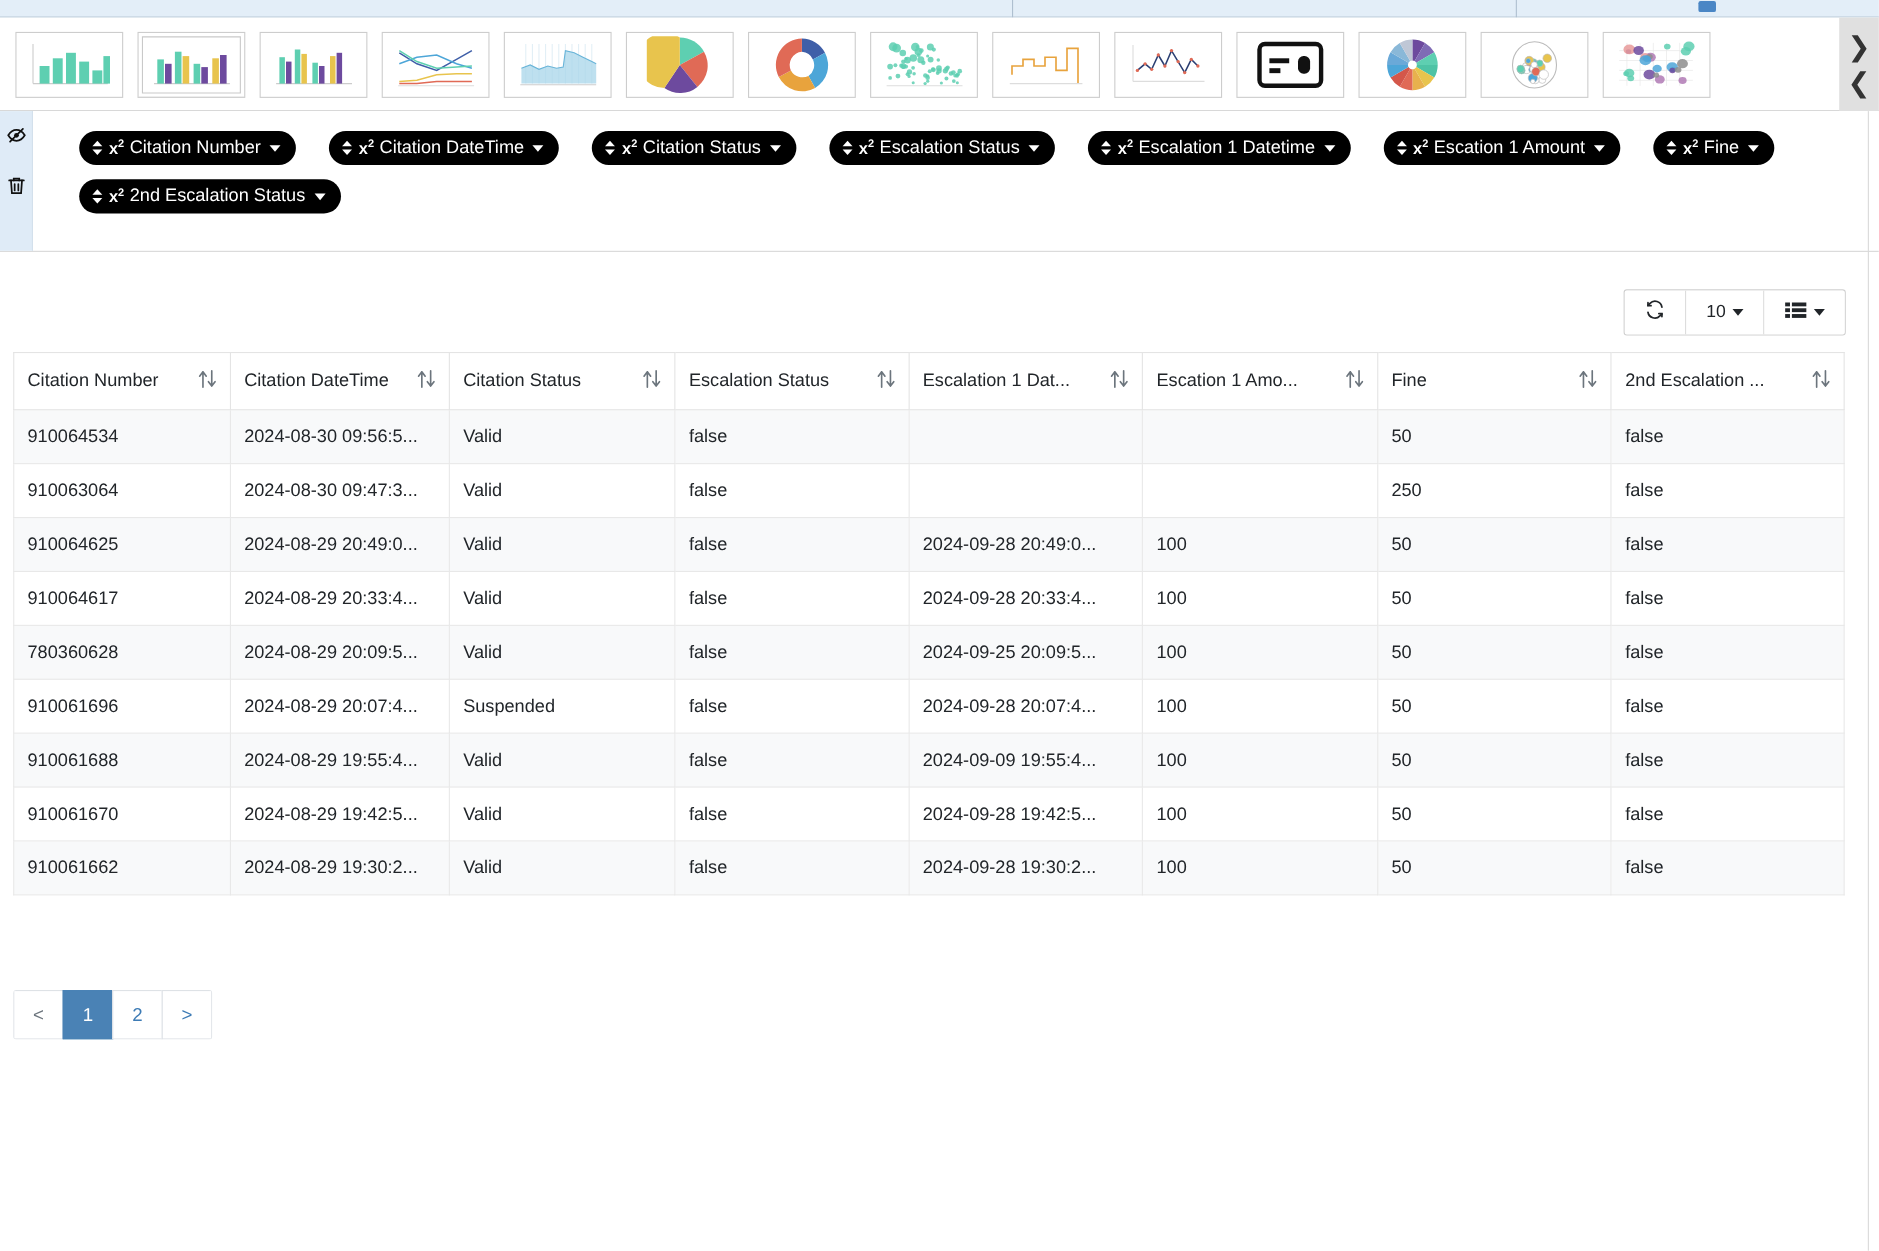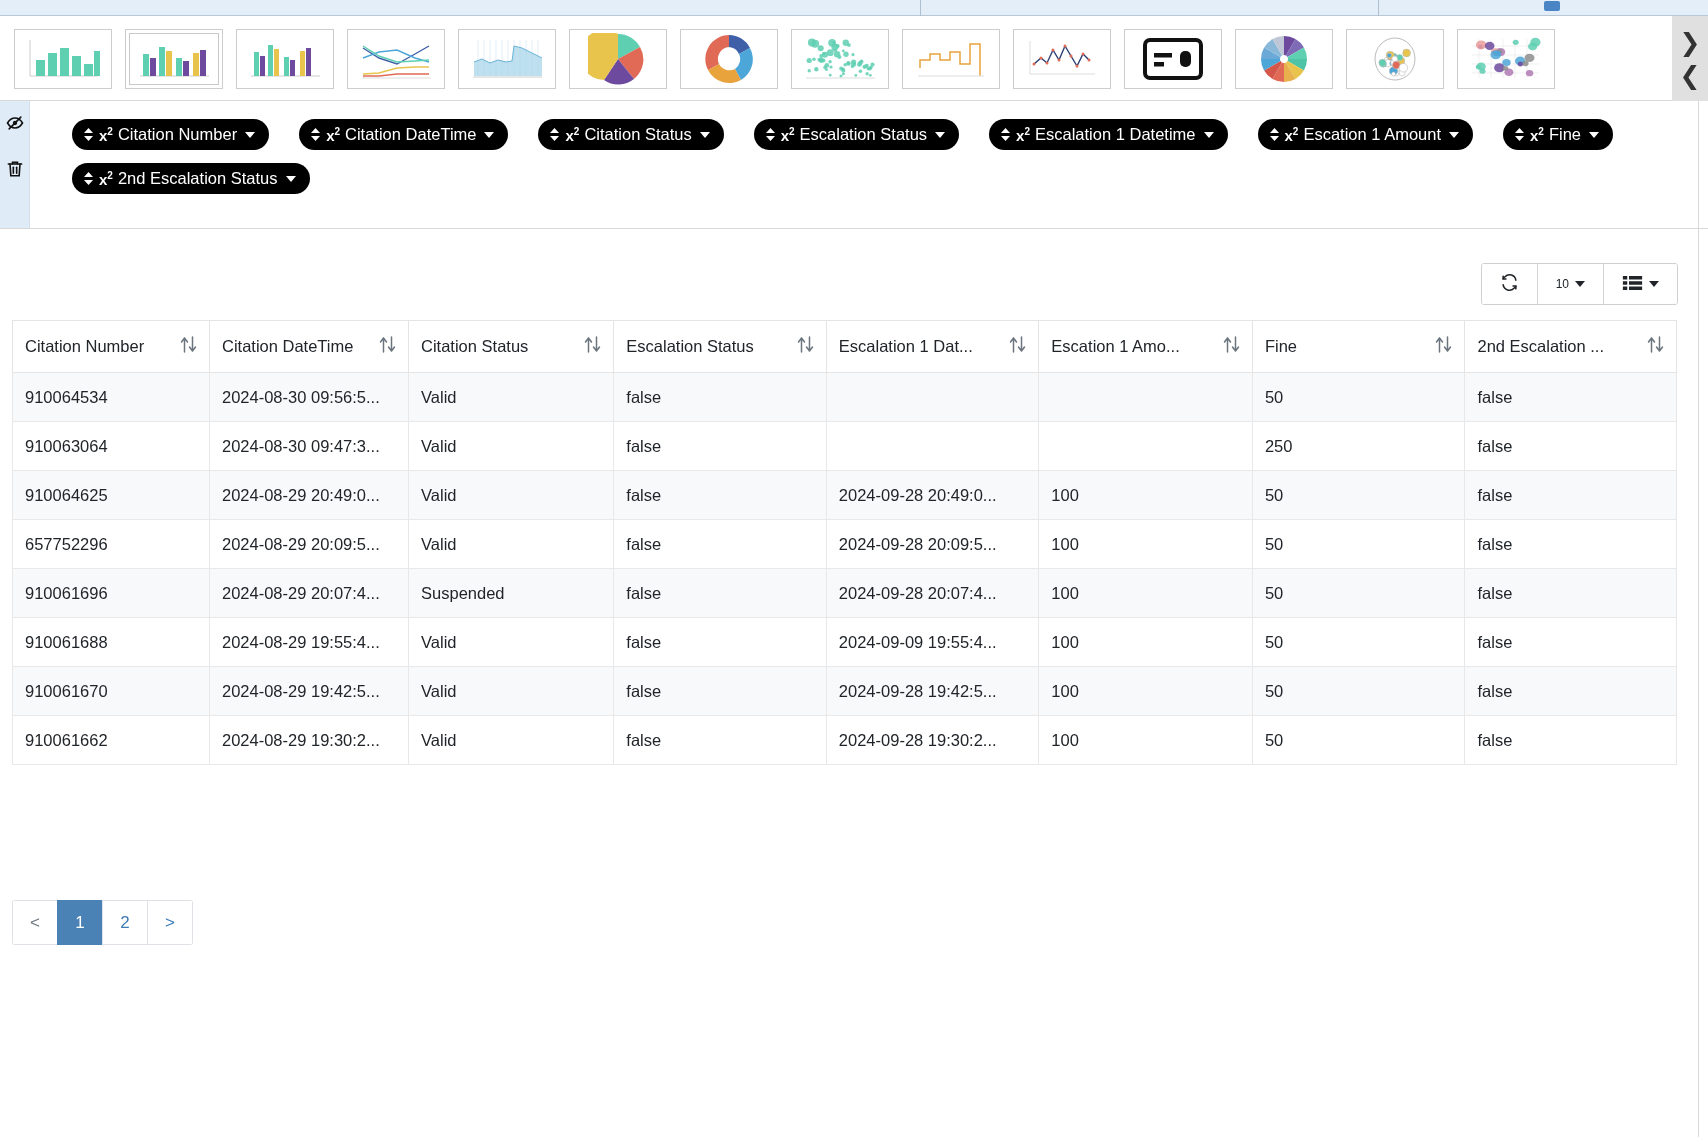--- a/index.html
+++ b/index.html
@@ -100,21 +100,21 @@
   
   .grid-toolbar {
     position: absolute; right: 30px; top: 263px;
     display: flex; height: 42px;
     border: 1px solid #cfcfcf; border-radius: 3px; overflow: hidden;
     background: #fff;
   }
   .grid-toolbar .tb-btn {
     display: flex; align-items: center; justify-content: center;
     gap: 6px; padding: 0 18px; cursor: pointer;
-    border-right: 1px solid #d5d5d5; color: #212529; font-size: 12px;
+    border-right: 1px solid #d5d5d5; color: #212529; font-size: 16px;
     background: #fff;
   }
   .grid-toolbar .tb-btn:last-child { border-right: none; }
   .tb-caret {
     width: 0; height: 0;
     border-left: 5px solid transparent; border-right: 5px solid transparent;
     border-top: 6px solid #212529;
   }
 
   
@@ -711,25 +711,35 @@
           <td>910064625</td>
           <td>2024-08-29 20:49:0...</td>
           <td>Valid</td>
           <td>false</td>
           <td>2024-09-28 20:49:0...</td>
           <td>100</td>
           <td>50</td>
           <td>false</td>
         </tr>
         <tr>
-          <td>657752296</td>
+          <td>910064617</td>
+          <td>2024-08-29 20:33:4...</td>
+          <td>Valid</td>
+          <td>false</td>
+          <td>2024-09-28 20:33:4...</td>
+          <td>100</td>
+          <td>50</td>
+          <td>false</td>
+        </tr>
+        <tr>
+          <td>780360628</td>
           <td>2024-08-29 20:09:5...</td>
           <td>Valid</td>
           <td>false</td>
-          <td>2024-09-28 20:09:5...</td>
+          <td>2024-09-25 20:09:5...</td>
           <td>100</td>
           <td>50</td>
           <td>false</td>
         </tr>
         <tr>
           <td>910061696</td>
           <td>2024-08-29 20:07:4...</td>
           <td>Suspended</td>
           <td>false</td>
           <td>2024-09-28 20:07:4...</td>

